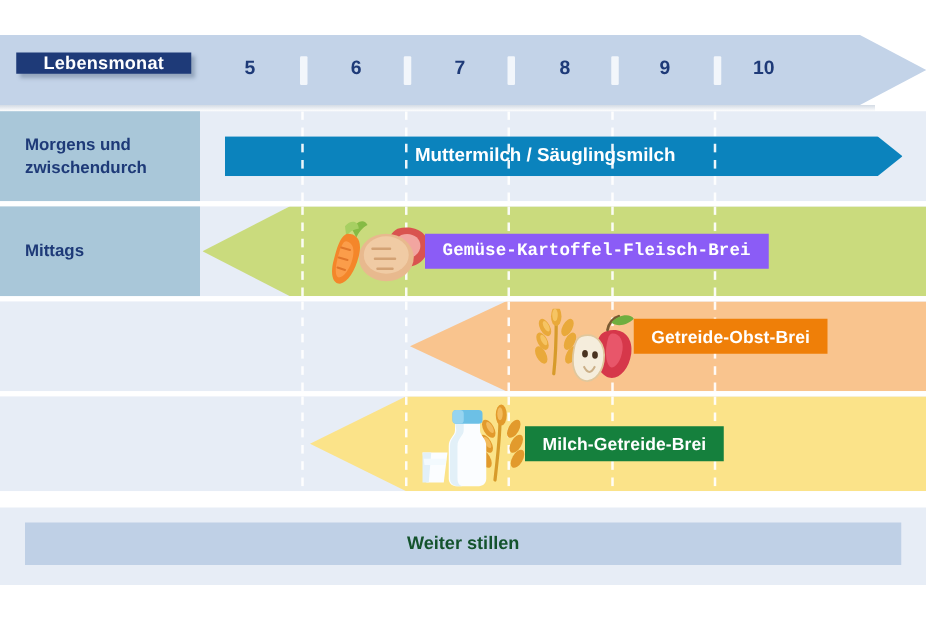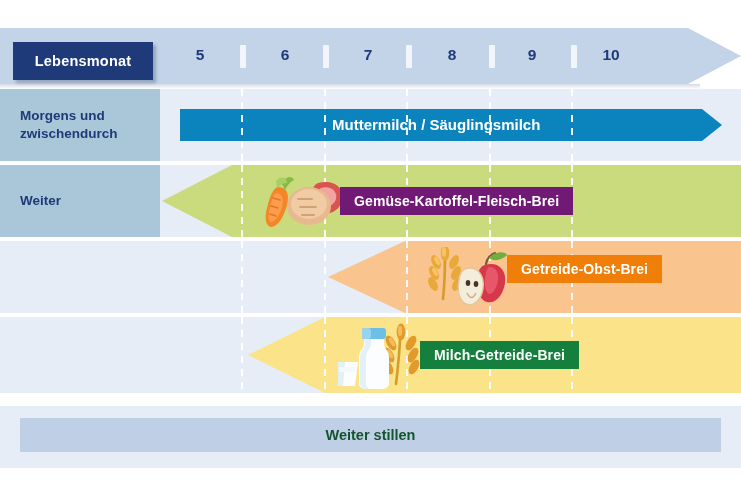--- a/index.html
+++ b/index.html
@@ -41,21 +41,21 @@
     height: 5px;
     background: linear-gradient(to bottom, rgba(140,160,185,0.38), rgba(140,160,185,0));
     pointer-events: none;
   }
 
   .month-badge {
     position: absolute;
     left: 13px;
     top: 42px;
     width: 140px;
-    height: 38px;
+    height: 17px;
     background: #1e3a78;
     color: #ffffff;
     font-size: 14.5px;
     font-weight: bold;
     display: flex;
     align-items: center;
     justify-content: center;
     letter-spacing: 0.2px;
     box-shadow: 3px 3px 3px rgba(60,80,110,0.35);
   }
@@ -156,21 +156,21 @@
     display: flex;
     align-items: center;
     padding: 0 14px;
     color: #ffffff;
     font-size: 14px;
     font-weight: bold;
     white-space: nowrap;
     letter-spacing: 0.1px;
   }
 
-  .lbl-green  { background: #701a75; }
+  .lbl-green  { background: #8b5cf6; font-family: Liberation Mono, monospace; }
   .lbl-orange { background: #ef7f08; }
   .lbl-yellow { background: #15803d; }
 
   .blue-text {
     position: absolute;
     z-index: 5;
     color: #ffffff;
     font-size: 15px;
     font-weight: bold;
     white-space: nowrap;
@@ -251,21 +251,21 @@
 
         <div class="bar bar-blue" style="left:18px; top:20px; width:542px; height:32px;
                     clip-path: polygon(0 0, 522px 0, 542px 50%, 522px 100%, 0 100%);
                     -webkit-clip-path: polygon(0 0, 522px 0, 542px 50%, 522px 100%, 0 100%);"></div>
         <div class="blue-text" style="left:170px; top:27px">Muttermilch / Säuglingsmilch</div>
       </div>
     </div>
     <div class="row-sep" style="top:72px"></div>
 
     <div class="row" style="top:76px;height:72px">
-      <div class="row-label">Weiter</div>
+      <div class="row-label">Mittags</div>
       <div class="row-track">
         <div class="bar bar-green" style="left:0px; top:0px; width:579px; height:72px;
                     clip-path: polygon(0 50%, 70px 0, 579px 0, 579px 100%, 70px 100%);
                     -webkit-clip-path: polygon(0 50%, 70px 0, 579px 0, 579px 100%, 70px 100%);"></div>
 
         <div class="gridline" style="left:79px"></div>
         <div class="gridline" style="left:162px"></div>
         <div class="gridline" style="left:244px"></div>
         <div class="gridline" style="left:327px"></div>
         <div class="gridline" style="left:409px"></div>

